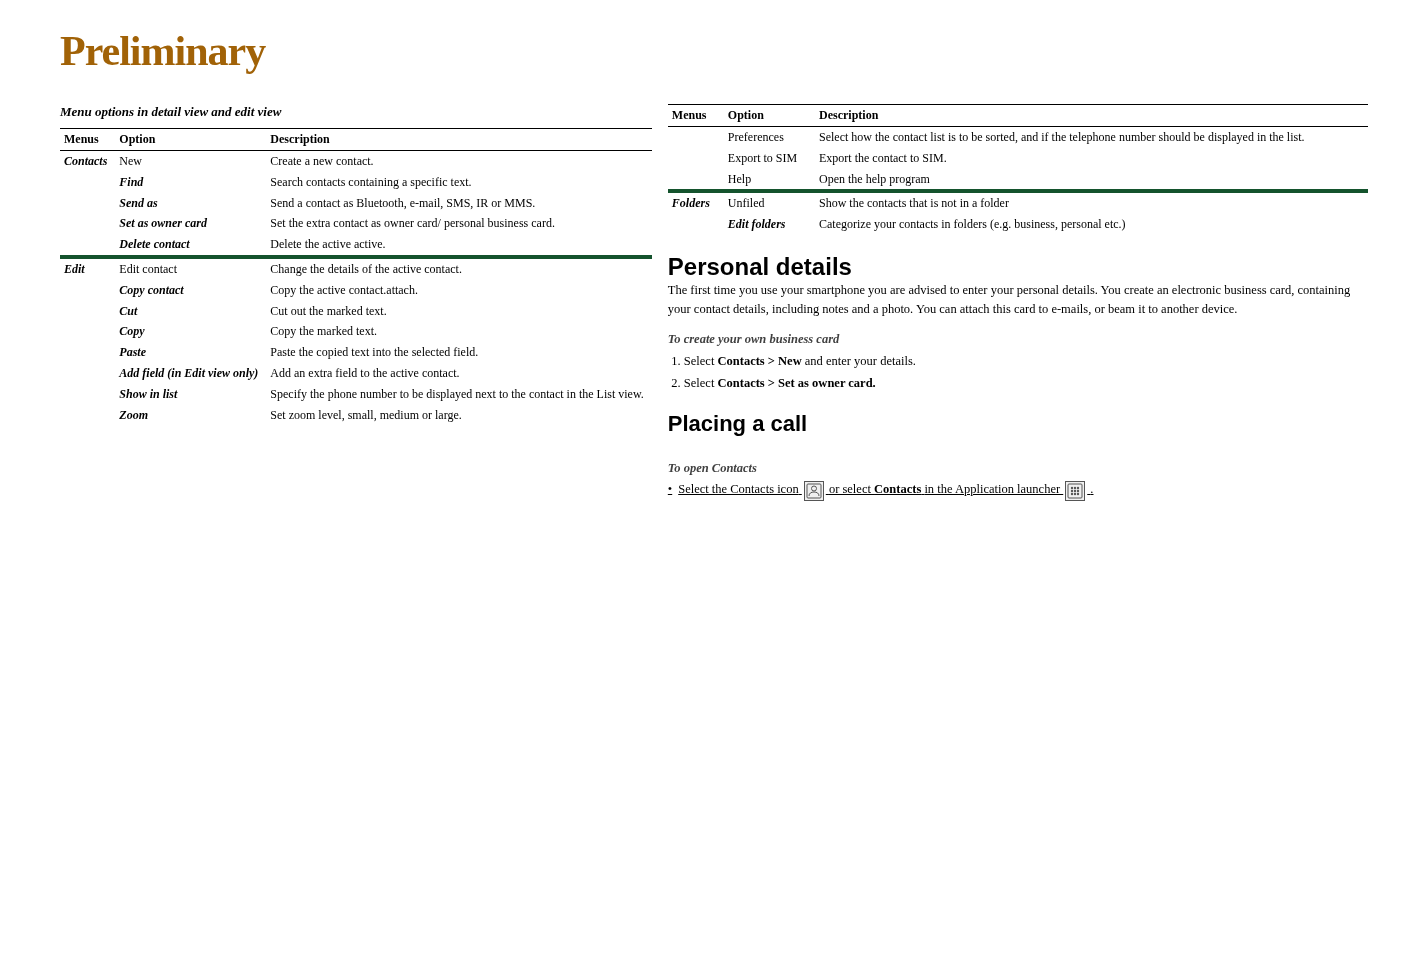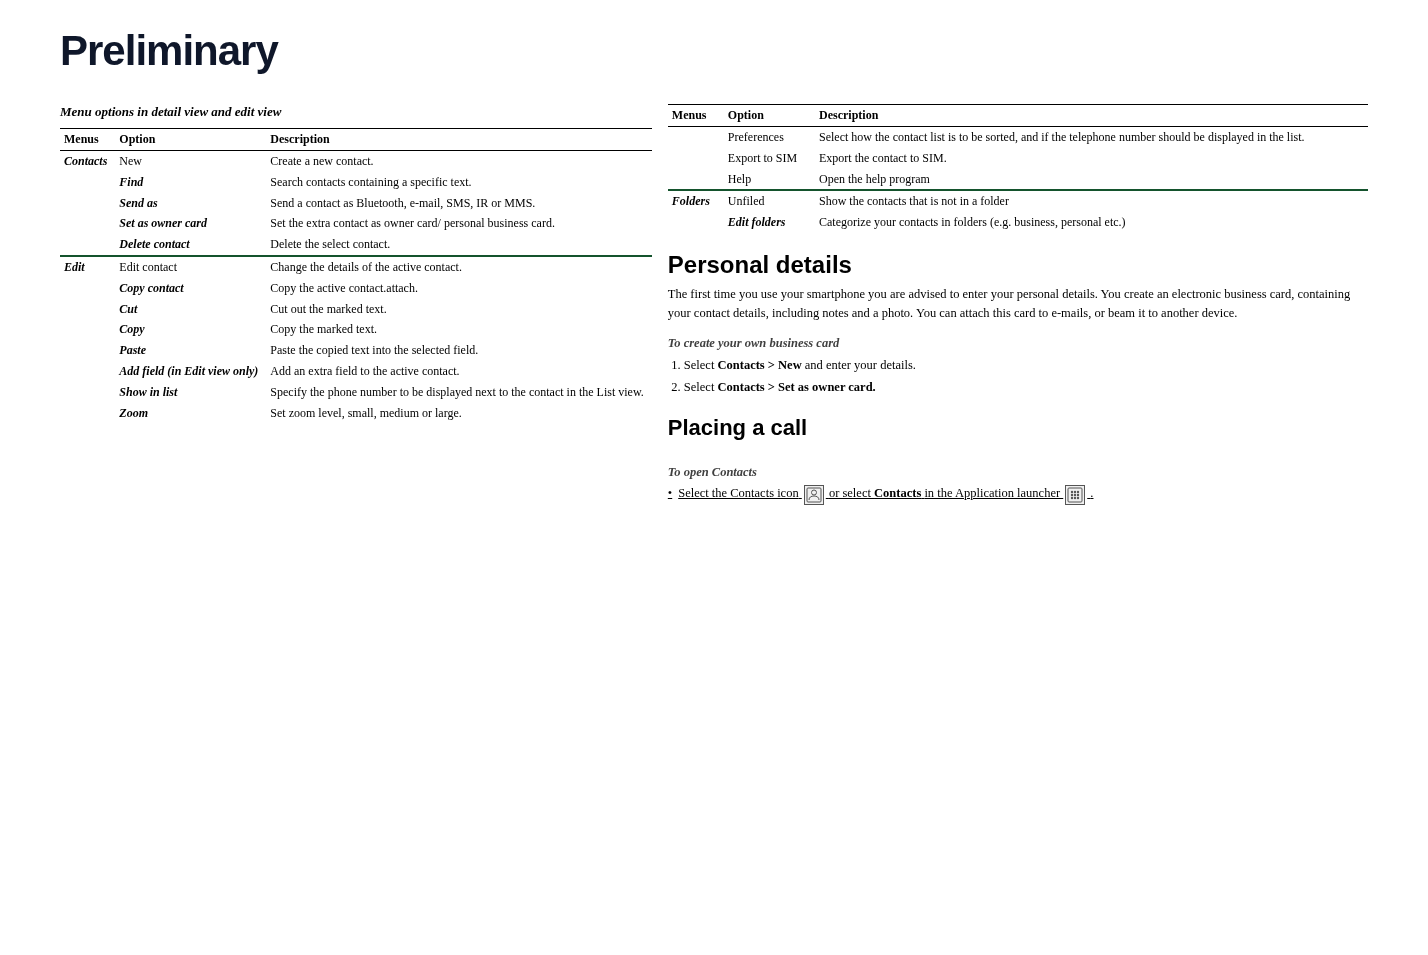--- a/index.html
+++ b/index.html
@@ -108,24 +108,24 @@
       flex: 0 0 340px;
     }
 
     
     .right-col {
       flex: 1;
     }
 
     
     .page-title {
-      font-family: Liberation Sans, sans-serif;
+      font-family: Liberation Serif, serif;
       font-size: 42px;
       font-weight: bold;
-      color: #0f172a;
+      color: #a16207;
       letter-spacing: -1px;
       margin-bottom: 2px;
       line-height: 1;
     }
 
     .section-subtitle {
       font-style: italic;
       font-size: 13px;
       font-weight: bold;
       margin-bottom: 8px;
@@ -149,21 +149,21 @@
       padding: 3px 4px;
       font-weight: bold;
       font-size: 12px;
     }
 
     .menu-table tbody tr {
       vertical-align: top;
     }
 
     .menu-table tbody tr.section-divider td {
-      border-top: 2px solid #14532d;
+      border-top: 4px solid #14532d;
     }
 
     .menu-table td {
       padding: 2px 4px;
       vertical-align: top;
       line-height: 1.4;
     }
 
     .menu-table td:first-child {
       font-weight: bold;
@@ -177,21 +177,20 @@
       padding-right: 8px;
     }
 
     
     .section-heading {
       font-family: Arial, sans-serif;
       font-size: 24px;
       font-weight: bold;
       color: #000;
       margin-top: 14px;
-      margin-bottom: 6px;
     }
 
     .section-heading-sm {
       font-family: Arial, sans-serif;
       font-size: 22px;
       font-weight: bold;
       color: #000;
       margin-top: 18px;
       margin-bottom: 24px;
     }
@@ -320,21 +319,21 @@
           <tr>
             <td>Send as</td>
             <td>Send a contact as Bluetooth, e-mail, SMS, IR or MMS.</td>
           </tr>
           <tr>
             <td>Set as owner card</td>
             <td>Set the extra contact as owner card/ personal business card.</td>
           </tr>
           <tr>
             <td>Delete contact</td>
-            <td>Delete the select contact.</td>
+            <td>Delete the active active.</td>
           </tr>
 
           <tr class="section-divider">
             <td rowspan="8" style="font-style:italic; font-weight:bold;">Edit</td>
             <td>Edit contact</td>
             <td>Change the details of the active contact.</td>
           </tr>
           <tr>
             <td>Copy contact</td>
             <td>Copy the active contact.attach.</td>

